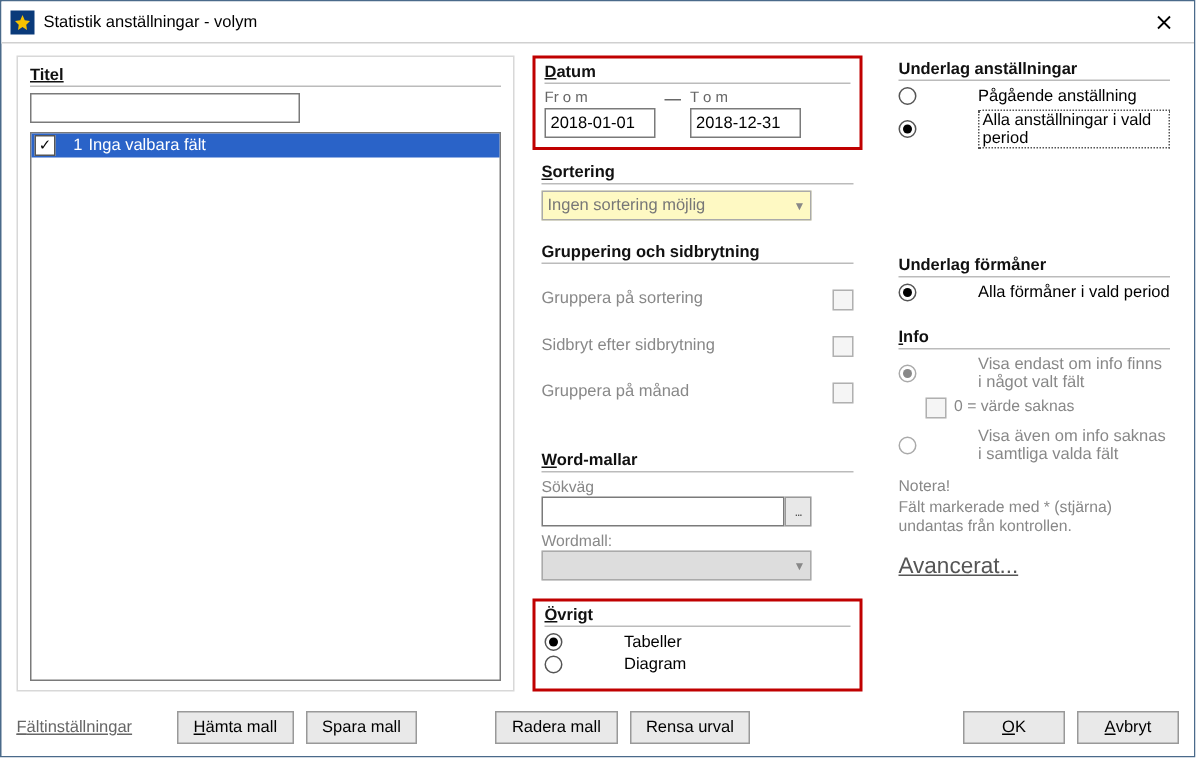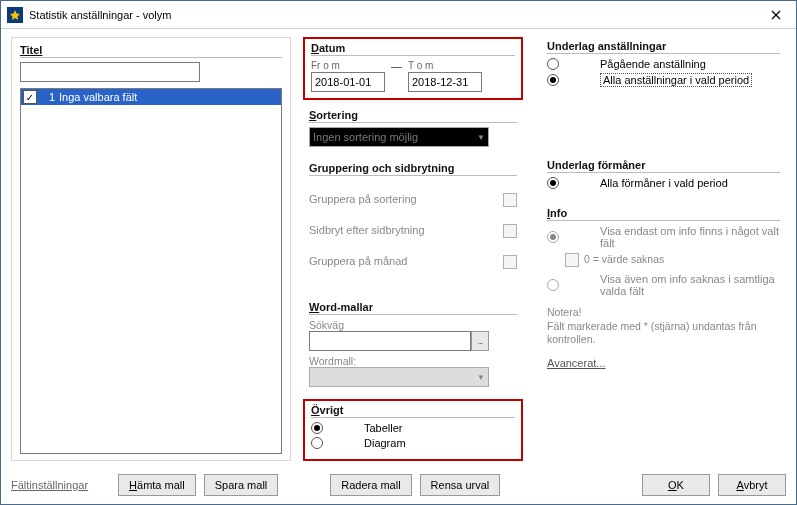--- a/index.html
+++ b/index.html
@@ -5,56 +5,56 @@
   * { box-sizing: border-box; font-family: "Segoe UI", Tahoma, sans-serif; font-size: 11px; }
   body { margin: 0; background: #fff; }
   .window { width: 797px; height: 505px; border: 1px solid #4a6a8a; background: #fff; position: relative; }
   .titlebar { height: 28px; background: #fff; border-bottom: 1px solid #d0d0d0; display: flex; align-items: center; padding: 0 0 0 6px; }
   .titlebar-icon { width: 16px; height: 16px; background: #0a3a7a; display: flex; align-items: center; justify-content: center; margin-right: 6px; }
   .titlebar-icon svg { width: 12px; height: 12px; }
   .titlebar-text { flex: 1; color: #000; }
   .titlebar-close { width: 40px; height: 28px; display: flex; align-items: center; justify-content: center; cursor: pointer; }
   .titlebar-close svg { width: 10px; height: 10px; }
   .content { display: flex; padding: 8px 10px 4px 10px; height: 436px; }
-  .left-col { width: 280px; display: flex; flex-direction: column; border: 1px solid #d8d8d8; padding: 6px 8px; }
+  .left-col { width: 332px; display: flex; flex-direction: column; border: 1px solid #d8d8d8; padding: 6px 8px; }
   .right-cols { flex: 1; display: flex; padding-left: 12px; }
   .mid-col { width: 220px; display: flex; flex-direction: column; gap: 6px; }
   .far-col { flex: 1; display: flex; flex-direction: column; gap: 6px; padding-left: 18px; }
   .section-title { font-weight: bold; color: #111; border-bottom: 1px solid #bbb; padding-bottom: 1px; margin-bottom: 4px; }
   .section-title u { text-decoration: underline; }
   .titel-input { width: 180px; height: 20px; border: 1px solid #7a7a7a; margin-bottom: 6px; padding: 1px 3px; }
   .listbox { flex: 1; border: 1px solid #7a7a7a; background: #fff; }
   .list-row { height: 16px; display: flex; align-items: center; background: #2a63c8; color: #fff; }
   .list-chk { width: 14px; height: 14px; margin: 0 4px 0 2px; border: 1px solid #555; background: #fff; display: flex; align-items: center; justify-content: center; color: #000; font-size: 10px; }
   .list-num { width: 14px; text-align: right; margin-right: 4px; }
   .group { padding: 3px 6px 6px 6px; }
   .red-group { border: 2px solid #c00000; }
   .date-row { display: flex; align-items: flex-start; gap: 6px; }
   .date-col { display: flex; flex-direction: column; }
   .date-label { color: #666; font-size: 10px; margin-bottom: 1px; }
   .date-input { width: 74px; height: 20px; border: 1px solid #7a7a7a; padding: 1px 3px; }
   .dash { padding-bottom: 3px; color: #333; }
-  .combo { width: 180px; height: 20px; border: 1px solid #aaa; background: #000000; color: #777; padding: 1px 3px; display: flex; align-items: center; justify-content: space-between; }
+  .combo { width: 180px; height: 20px; border: 1px solid #aaa; background: #fef9c3; color: #777; padding: 1px 3px; display: flex; align-items: center; justify-content: space-between; }
   .combo-caret { font-size: 8px; color: #888; }
   .check-row { display: flex; align-items: flex-start; justify-content: space-between; margin: 17px 0; }
   .check-row .lbl { color: #888; }
   .chk { width: 14px; height: 14px; border: 1px solid #b0b0b0; background: #f5f5f5; }
   .word-input { width: 162px; height: 20px; border: 1px solid #7a7a7a; background: #fff; }
   .word-btn { width: 18px; height: 20px; border: 1px solid #999; background: #e8e8e8; display: flex; align-items: center; justify-content: center; color: #555; letter-spacing: -1px; font-size: 9px; }
   .word-row { display: flex; gap: 0; }
   .radio-row { display: flex; align-items: center; margin: 3px 0; gap: 5px; }
   .radio { width: 12px; height: 12px; border: 1px solid #555; border-radius: 50%; display: flex; align-items: center; justify-content: center; flex-shrink: 0; }
   .radio.checked::after { content: ""; width: 6px; height: 6px; background: #000; border-radius: 50%; }
   .radio.disabled { border-color: #aaa; }
   .radio.disabled.checked::after { background: #888; }
   .radio-lbl { color: #000; margin-left: 36px; }
   .radio-lbl.dis { color: #888; }
   .info-text { color: #888; font-size: 10.5px; line-height: 1.3; }
   .info-chk-row { display: flex; align-items: center; gap: 5px; margin: 4px 0 6px 18px; }
-  .link { color: #555; text-decoration: underline; font-size: 11px; cursor: pointer; }
+  .link { color: #555; text-decoration: underline; font-size: 15px; cursor: pointer; }
   .dotted { border: 1px dotted #555; padding: 0 2px; }
   .button-bar { position: absolute; bottom: 8px; left: 10px; right: 10px; display: flex; align-items: center; gap: 8px; }
   .btn { height: 22px; border: 1px solid #999; background: #e9e9e9; padding: 0 10px; display: flex; align-items: center; justify-content: center; cursor: pointer; min-width: 68px; }
   .btn-flat { border: none; background: none; text-decoration: underline; color: #666; cursor: pointer; padding: 0; min-width: 0; }
   .spacer { flex: 1; }
   .gap { width: 36px; }
   .sub-label { color: #888; font-size: 10.5px; }
 </style>
 </head>
 <body>

